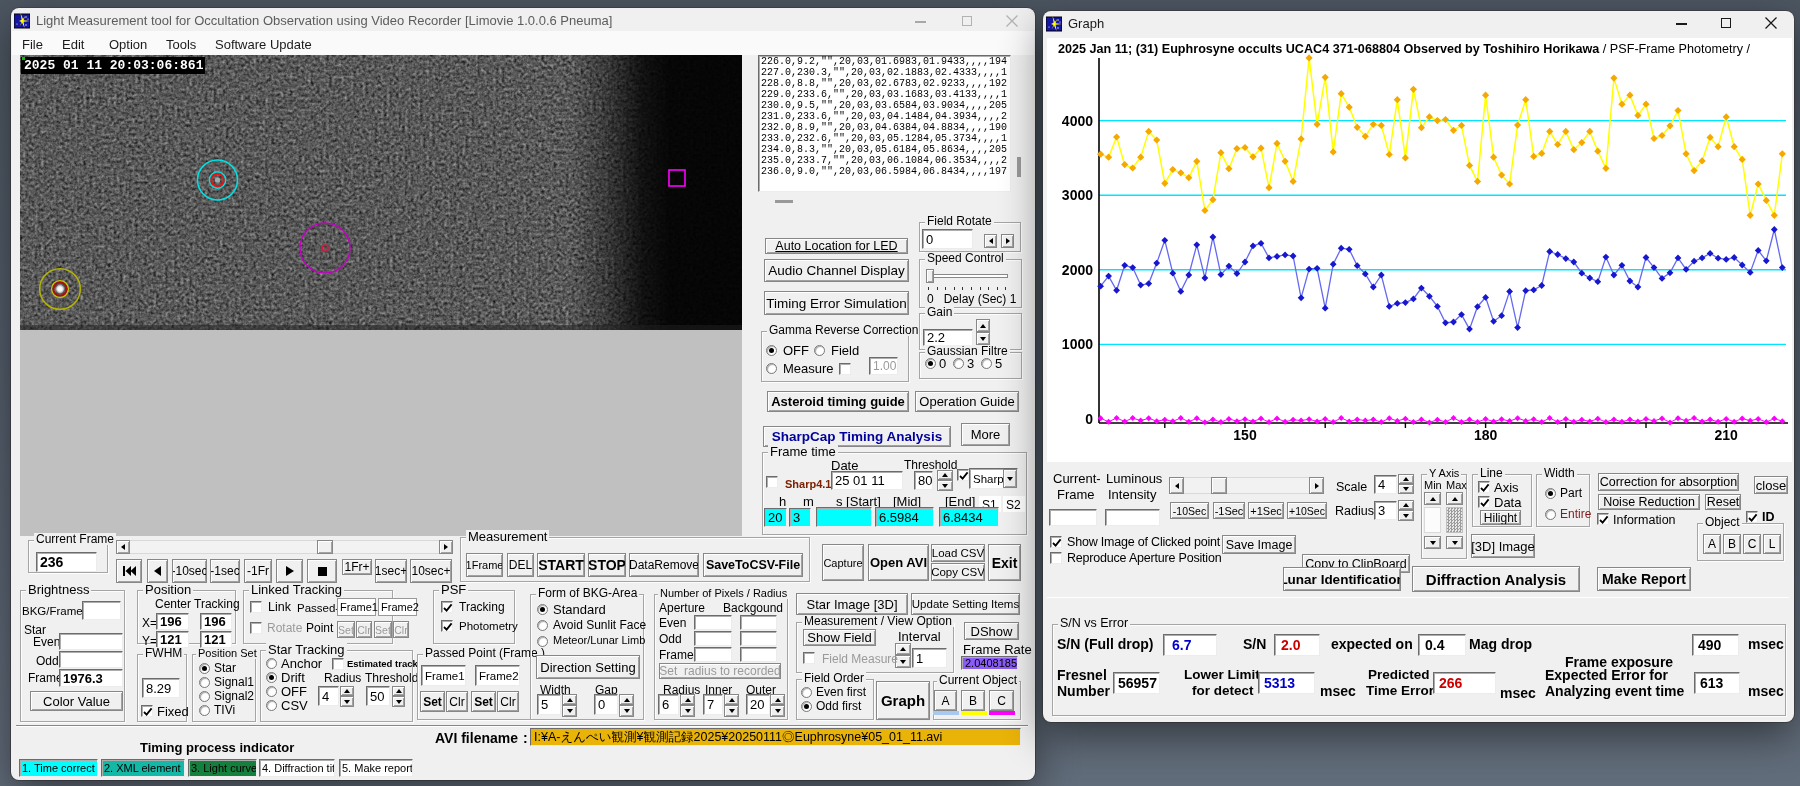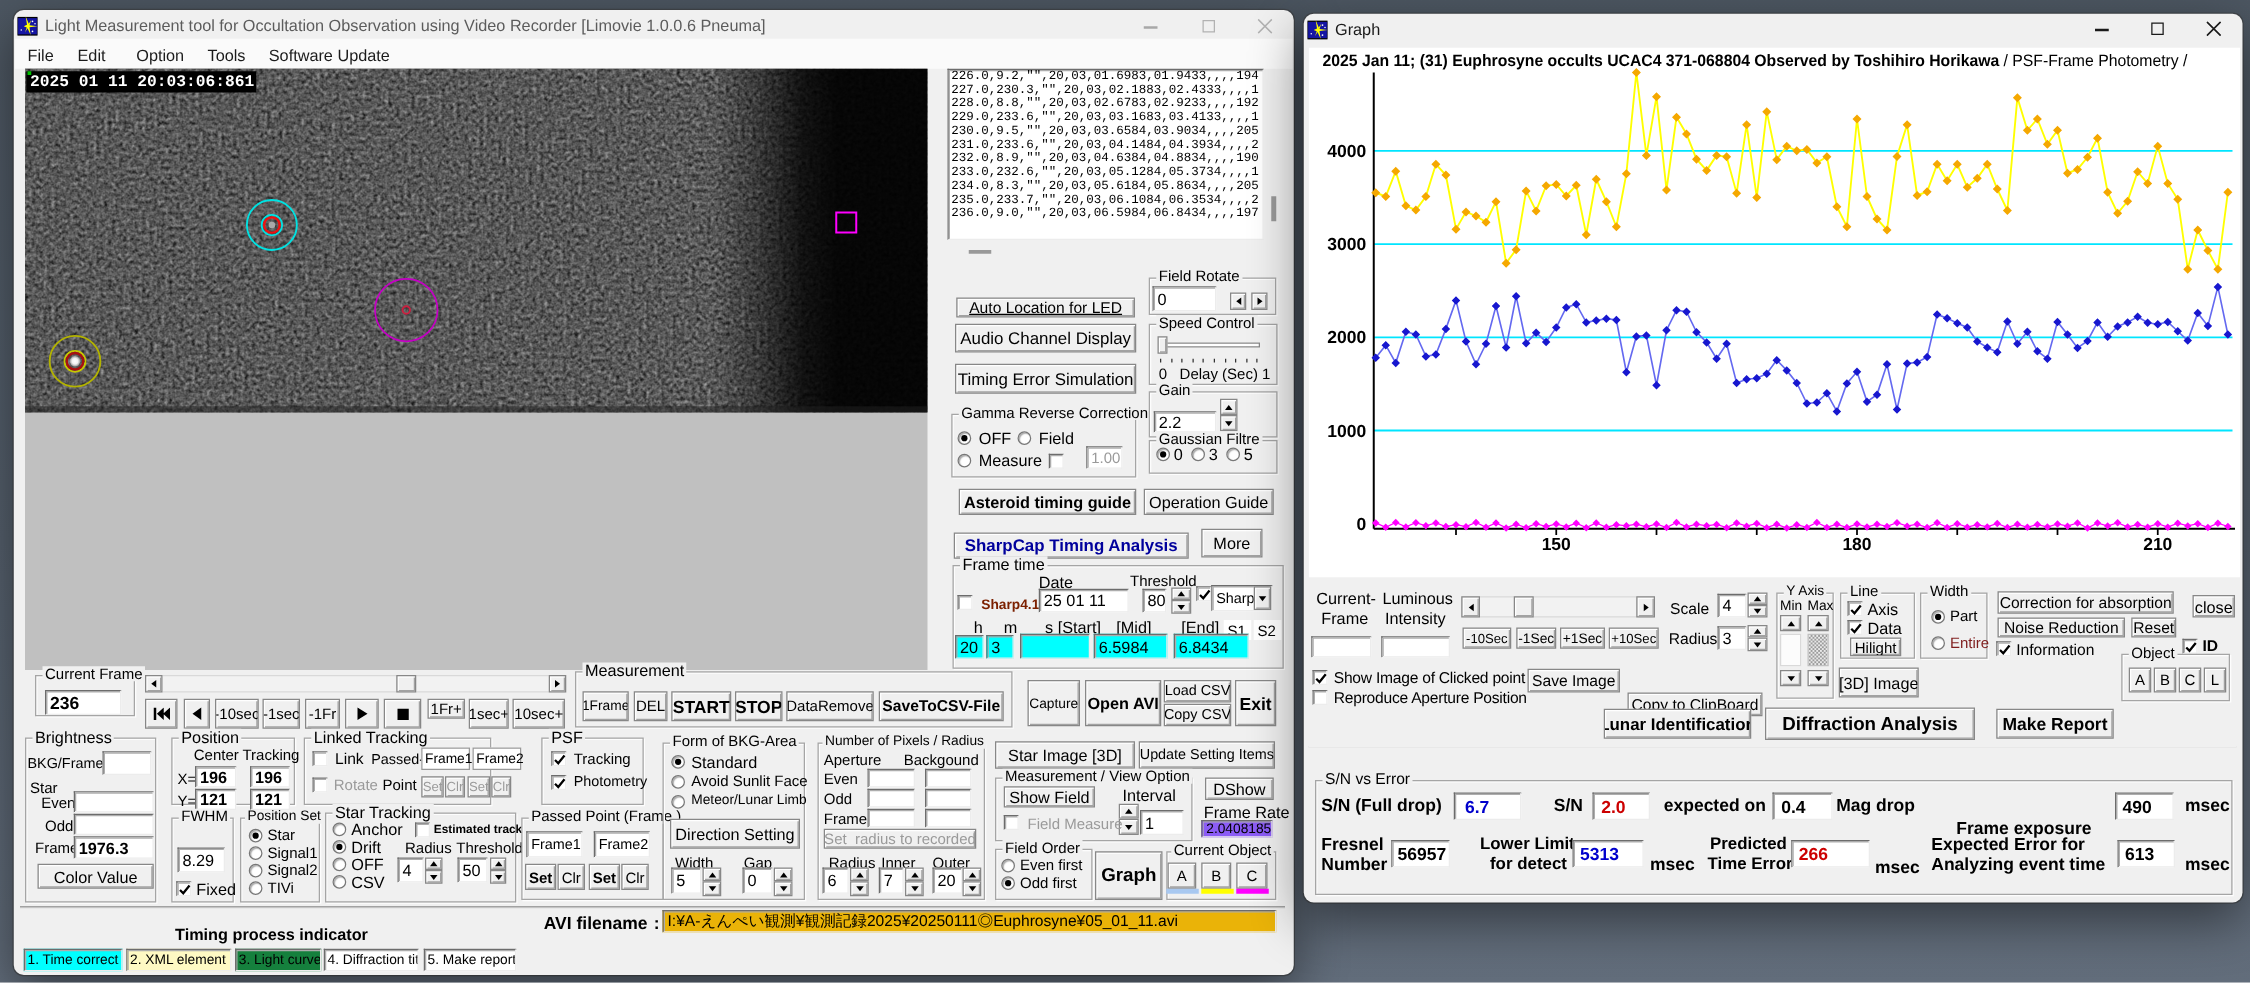--- a/index.html
+++ b/index.html
@@ -448,21 +448,21 @@
 <div class="btn" style="left:989px;top:690px;width:25px;height:21px;font-size:12px;color:#000;">C</div>
 <div class="abs" style="left:933px;top:711px;width:26px;height:4px;background:#a8c8f0"></div>
 <div class="abs" style="left:961px;top:711px;width:26px;height:4px;background:#ffff00"></div>
 <div class="abs" style="left:989px;top:711px;width:26px;height:4px;background:#ff00ff"></div>
 <div class="abs" style="left:16px;top:725px;width:1012px;height:2px;background:#888;border-bottom:1px solid #fff"></div>
 <div class="lbl" style="left:435px;top:731px;font-size:14px;color:#000;font-weight:bold;">AVI filename</div>
 <div class="lbl" style="left:523px;top:731px;font-size:14px;color:#000;font-weight:bold;">:</div>
 <div class="tb" style="left:530px;top:728px;width:491px;height:18px;font-size:12.5px;color:#000;background:#eab308;padding-left:3px;justify-content:flex-start;">I:¥A-えんぺい観測¥観測記録2025¥20250111◎Euphrosyne¥05_01_11.avi</div>
 <div class="lbl" style="left:140px;top:741px;font-size:13px;color:#000;font-weight:bold;">Timing process indicator</div>
 <div class="tb" style="left:19px;top:759px;width:79px;height:18px;font-size:11px;color:#000;background:#00ffff;padding-left:2px;justify-content:flex-start;">1. Time correct</div>
-<div class="tb" style="left:101px;top:759px;width:84px;height:18px;font-size:11px;color:#000;background:#fef9c3;padding-left:2px;justify-content:flex-start;">2. XML element</div>
+<div class="tb" style="left:101px;top:759px;width:84px;height:18px;font-size:11px;color:#000;background:#14b8a6;padding-left:2px;justify-content:flex-start;">2. XML element</div>
 <div class="tb" style="left:188px;top:759px;width:69px;height:18px;font-size:11px;color:#000;background:#15803d;padding-left:2px;justify-content:flex-start;">3. Light curve</div>
 <div class="tb" style="left:259px;top:759px;width:76px;height:18px;font-size:11px;color:#000;background:#fff;padding-left:2px;justify-content:flex-start;">4. Diffraction tit</div>
 <div class="tb" style="left:339px;top:759px;width:74px;height:18px;font-size:11px;color:#000;background:#fff;padding-left:2px;justify-content:flex-start;">5. Make report</div>
 <div class="win" style="left:1043px;top:11px;width:751px;height:711px"></div>
 <svg class="abs" style="left:1046px;top:16px" width="16" height="16" viewBox="0 0 16 16">
 <rect x="0" y="1" width="16" height="14" fill="#1515a3"></rect>
 <rect x="0" y="1" width="16" height="14" fill="none" stroke="#000" stroke-width="1"></rect>
 <path d="M5 8 L7.6 6.8 L6.5 0 L9 6 L11 3 L9.6 7.2 L16 8 L9.6 8.8 L10.5 15 L8 9.6 L6 13 L7.4 8.9 Z" fill="#ffff00"></path>
 <circle cx="12" cy="4" r="0.7" fill="#fff"></circle>
     <circle cx="14" cy="6" r="0.6" fill="#fff"></circle>

